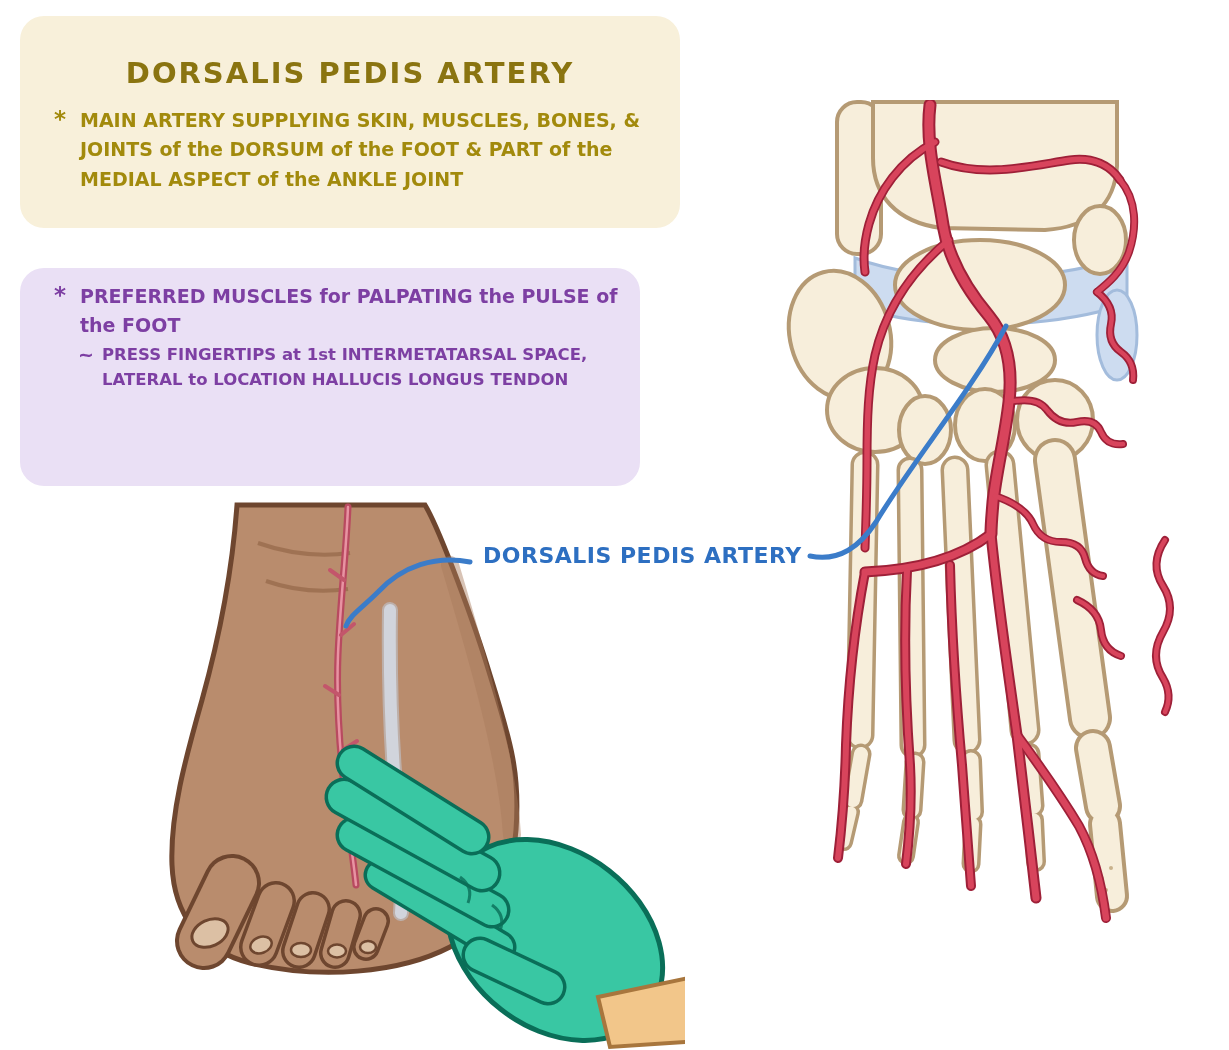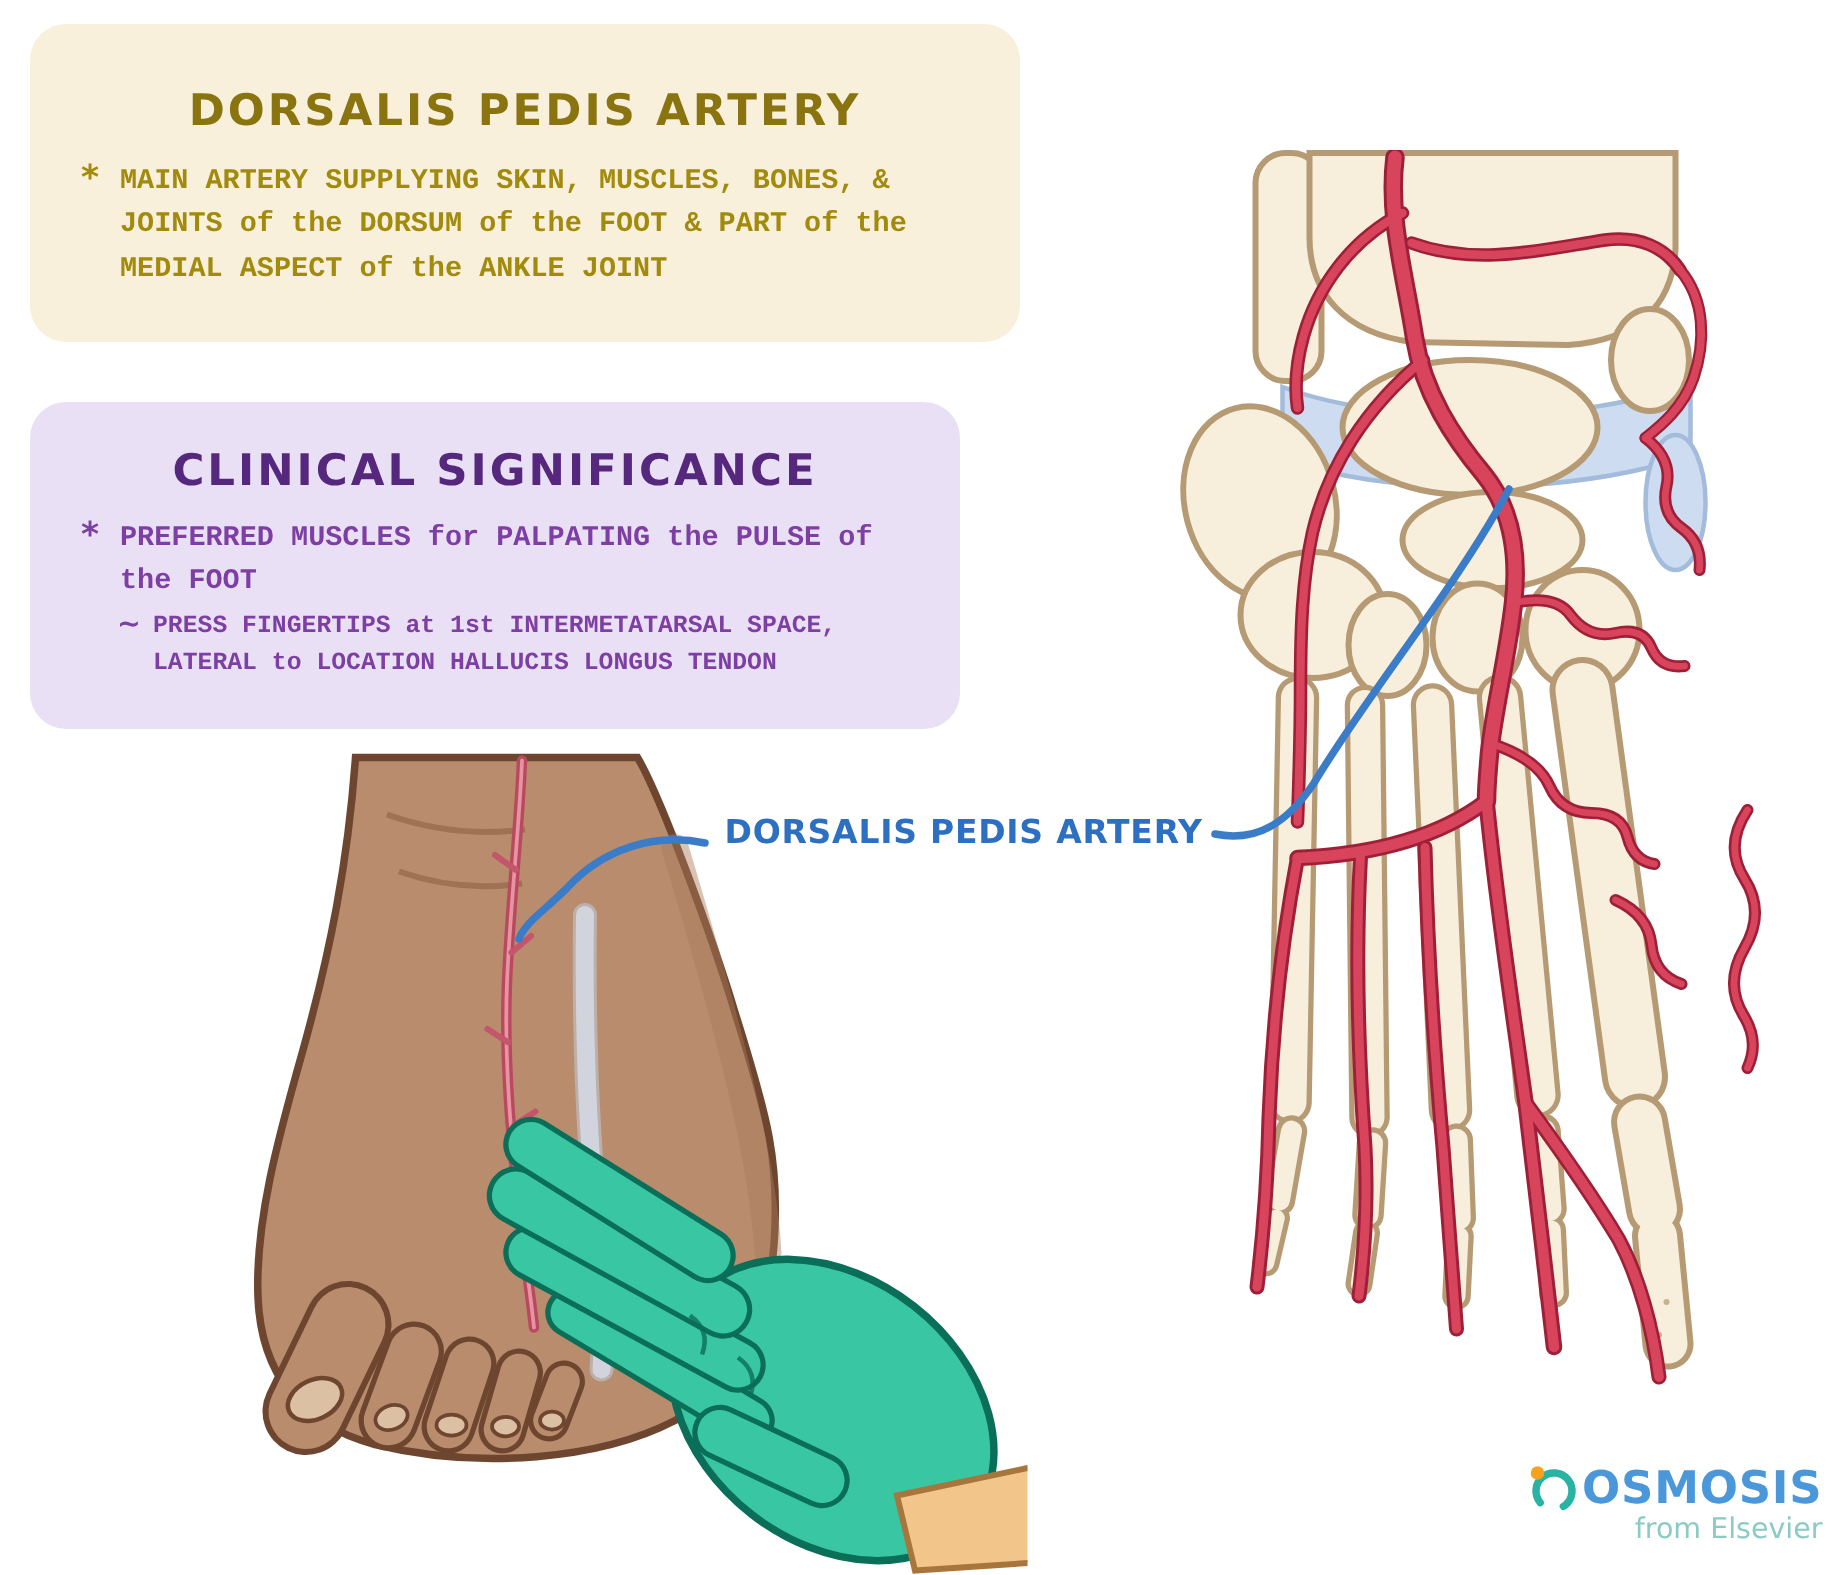--- a/index.html
+++ b/index.html
@@ -19,21 +19,21 @@
   .box-title{text-align:center;font-weight:bold;letter-spacing:2px;font-size:29px;}
   #artery-box .box-title{color:var(--artery-box-title);padding-top:40px;}
   #clinical-box .box-title{color:var(--clinical-title);padding-top:28px;}
 
   .bullet-row{display:flex;align-items:flex-start;font-weight:bold;}
   #artery-box .bullet-row{margin:16px 24px 0 34px;color:var(--artery-box-text);font-size:19px;line-height:1.55;}
   #clinical-box .bullet-row{margin:14px 18px 0 34px;color:var(--clinical-text);font-size:19px;line-height:1.5;}
   #clinical-box .sub-row{margin:4px 12px 0 58px;font-size:16.5px;line-height:1.5;}
   .bullet-marker{width:26px;flex:0 0 26px;font-size:23px;line-height:1.2;}
   .sub-row .bullet-marker{width:24px;flex:0 0 24px;font-size:19px;}
-  .bullet-text{flex:1;font-family:Liberation Mono, monospace;}
+  .bullet-text{flex:1;}
 
   #annotation-label{position:absolute;left:483px;top:543px;font-size:22px;font-weight:bold;
      letter-spacing:0.5px;color:var(--annotation-blue);z-index:6;}
 
   .illus{position:absolute;z-index:1;}
   #leader-overlay{position:absolute;left:0;top:0;z-index:5;pointer-events:none;}
 
   
   .art-out{fill:none;stroke:#9e2038;stroke-linecap:round;stroke-linejoin:round;}
   .art-in{fill:none;stroke:var(--artery-red);stroke-linecap:round;stroke-linejoin:round;}
@@ -58,21 +58,20 @@
 
   <div class="info-box" id="artery-box">
     <div class="box-title">DORSALIS PEDIS ARTERY</div>
     <div class="bullet-row">
       <span class="bullet-marker">*</span>
       <span class="bullet-text">MAIN ARTERY SUPPLYING SKIN, MUSCLES, BONES, &amp; JOINTS of the DORSUM of the FOOT &amp; PART of the MEDIAL ASPECT of the ANKLE JOINT</span>
     </div>
   </div>
 
   <div class="info-box" id="clinical-box">
-    <div class="box-title">CLINICAL SIGNIFICANCE</div>
     <div class="bullet-row">
       <span class="bullet-marker">*</span>
       <span class="bullet-text">PREFERRED MUSCLES for PALPATING the PULSE of the FOOT</span>
     </div>
     <div class="bullet-row sub-row">
       <span class="bullet-marker">~</span>
       <span class="bullet-text">PRESS FINGERTIPS at 1st INTERMETATARSAL SPACE, LATERAL to LOCATION HALLUCIS LONGUS TENDON</span>
     </div>
   </div>
 
@@ -245,24 +244,14 @@
     </g>
   </svg>
 
   <svg id="leader-overlay" width="1229" height="1050" viewBox="0 0 1229 1050">
     <path d="M470,562 C436,555 402,566 378,592 C362,608 350,615 346,626" stroke="#3b7cc9" stroke-width="5" fill="none" stroke-linecap="round"></path>
     <path d="M810,556 C840,562 860,546 876,522 C912,462 972,390 1006,326" stroke="#3b7cc9" stroke-width="5" fill="none" stroke-linecap="round"></path>
   </svg>
 
   <div id="annotation-label">DORSALIS PEDIS ARTERY</div>
 
-  <div id="logo">
-    <div class="logo-row">
-      <svg width="36" height="36" viewBox="0 0 36 36">
-        <circle cx="19" cy="20" r="12" fill="none" stroke="#29b3a2" stroke-width="5" stroke-dasharray="58 18" stroke-linecap="round" transform="rotate(140 19 20)"></circle>
-        <circle cx="8" cy="8" r="4.5" fill="#f6a21d"></circle>
-      </svg>
-      <span class="logo-name">OSMOSIS</span>
-    </div>
-    <span class="logo-tagline">from Elsevier</span>
-  </div>
 
 </div>
 
 </body></html>

